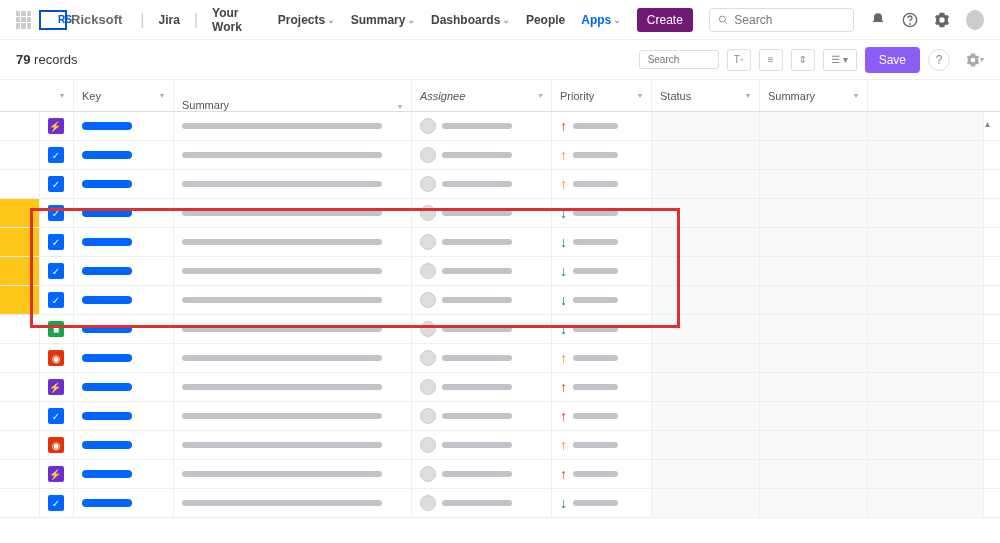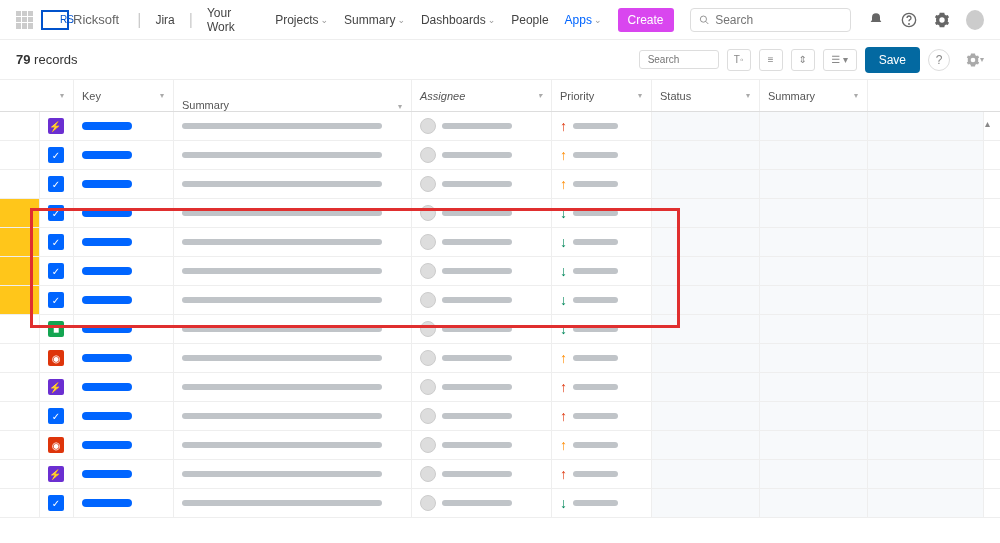--- a/index.html
+++ b/index.html
@@ -3,43 +3,43 @@
   <meta charset="utf-8">
   <style>
     * { margin: 0; padding: 0; box-sizing: border-box; font-family: -apple-system, BlinkMacSystemFont, 'Segoe UI', sans-serif; }
     body { background: #fff; width: 1000px; height: 543px; overflow: hidden; position: relative; }
     
     
     .topbar { height: 40px; display: flex; align-items: center; padding: 0 16px; border-bottom: 1px solid #eee; gap: 8px; }
     .app-switcher { width: 18px; height: 18px; display: grid; grid-template-columns: repeat(3,1fr); grid-template-rows: repeat(3,1fr); gap: 1px; cursor: pointer; }
     .app-switcher span { background: #ccc; }
     .brand { display: flex; align-items: center; gap: 4px; margin-right: 8px; }
-    .brand-logo { width: 20px; height: 20px; border: 2px solid #0052CC; display: flex; align-items: center; justify-content: center; font-size: 10px; font-weight: normal; color: #0052CC; padding-left: 24px; }
-    .brand-name { font-weight: 400; font-size: 13px; color: #666; }
+    .brand-logo { width: 20px; height: 20px; border: 2px solid #0052CC; display: flex; align-items: center; justify-content: center; font-size: 10px; font-weight: bold; color: #0052CC; padding-left: 24px; }
+    .brand-name { font-weight: 700; font-size: 13px; color: #666; }
     .nav-item { font-size: 12px; color: #444; cursor: pointer; display: flex; align-items: center; gap: 2px; padding: 0 4px; }
-    .nav-item.bold { font-weight: 400; }
+    .nav-item.bold { font-weight: 700; }
     .nav-item.blue { color: #0065FF; }
     .nav-sep { color: #ccc; margin: 0 2px; }
     .chevron { font-size: 9px; color: #999; }
-    .create-btn { background: #d946ef; color: #fff; border: none; border-radius: 3px; padding: 5px 10px; font-size: 12px; font-weight: 500; cursor: pointer; margin-left: 4px; }
+    .create-btn { background: #701a75; color: #fff; border: none; border-radius: 3px; padding: 5px 10px; font-size: 12px; font-weight: 500; cursor: pointer; margin-left: 4px; }
     .topbar-spacer { flex: 1; }
     .search-box { display: flex; align-items: center; border: 1px solid #ddd; border-radius: 4px; padding: 4px 8px; width: 170px; gap: 6px; }
     .search-box input { border: none; outline: none; font-size: 12px; width: 100%; color: #666; }
     .topbar-icon { width: 18px; height: 18px; display: flex; align-items: center; justify-content: center; color: #666; cursor: pointer; margin-left: 8px; }
     .avatar-circle { width: 20px; height: 20px; border-radius: 50%; background: #ccc; }
     
     
     .records-bar { height: 40px; display: flex; align-items: center; padding: 0 16px; gap: 8px; border-bottom: 1px solid #eee; }
     .records-label { font-size: 13px; color: #333; }
     .records-label b { font-weight: 600; }
     .records-spacer { flex: 1; }
     .mini-search { border: 1px solid #ddd; border-radius: 3px; padding: 3px 8px; font-size: 10px; color: #aaa; width: 80px; }
     .view-btn { width: 24px; height: 22px; border: 1px solid #ddd; border-radius: 3px; display: flex; align-items: center; justify-content: center; font-size: 10px; color: #888; cursor: pointer; background: #fff; }
     .view-btn-wide { width: 34px; }
-    .save-btn { background: #0369a1; color: #fff; border: none; border-radius: 4px; padding: 6px 14px; font-size: 12px; font-weight: 500; cursor: pointer; }
+    .save-btn { background: #8b5cf6; color: #fff; border: none; border-radius: 4px; padding: 6px 14px; font-size: 12px; font-weight: 500; cursor: pointer; }
     .help-btn { width: 22px; height: 22px; border: 1px solid #ddd; border-radius: 50%; display: flex; align-items: center; justify-content: center; font-size: 12px; color: #888; cursor: pointer; }
     
     
     .table-wrap { position: relative; height: calc(543px - 80px); overflow: hidden; }
     .table-header { display: flex; height: 32px; border-bottom: 1px solid #ddd; background: #fff; }
     .th { border-right: 1px solid #eee; display: flex; align-items: center; padding: 0 8px; font-size: 11px; color: #555; position: relative; }
     .th .filter-drop { position: absolute; right: 6px; width: 10px; height: 10px; display: flex; align-items: center; justify-content: center; color: #aaa; cursor: pointer; font-size: 8px; }
     .col-gutter { width: 40px; background: #fff; border-right: none; }
     .col-type { width: 34px; }
     .col-key { width: 100px; }

